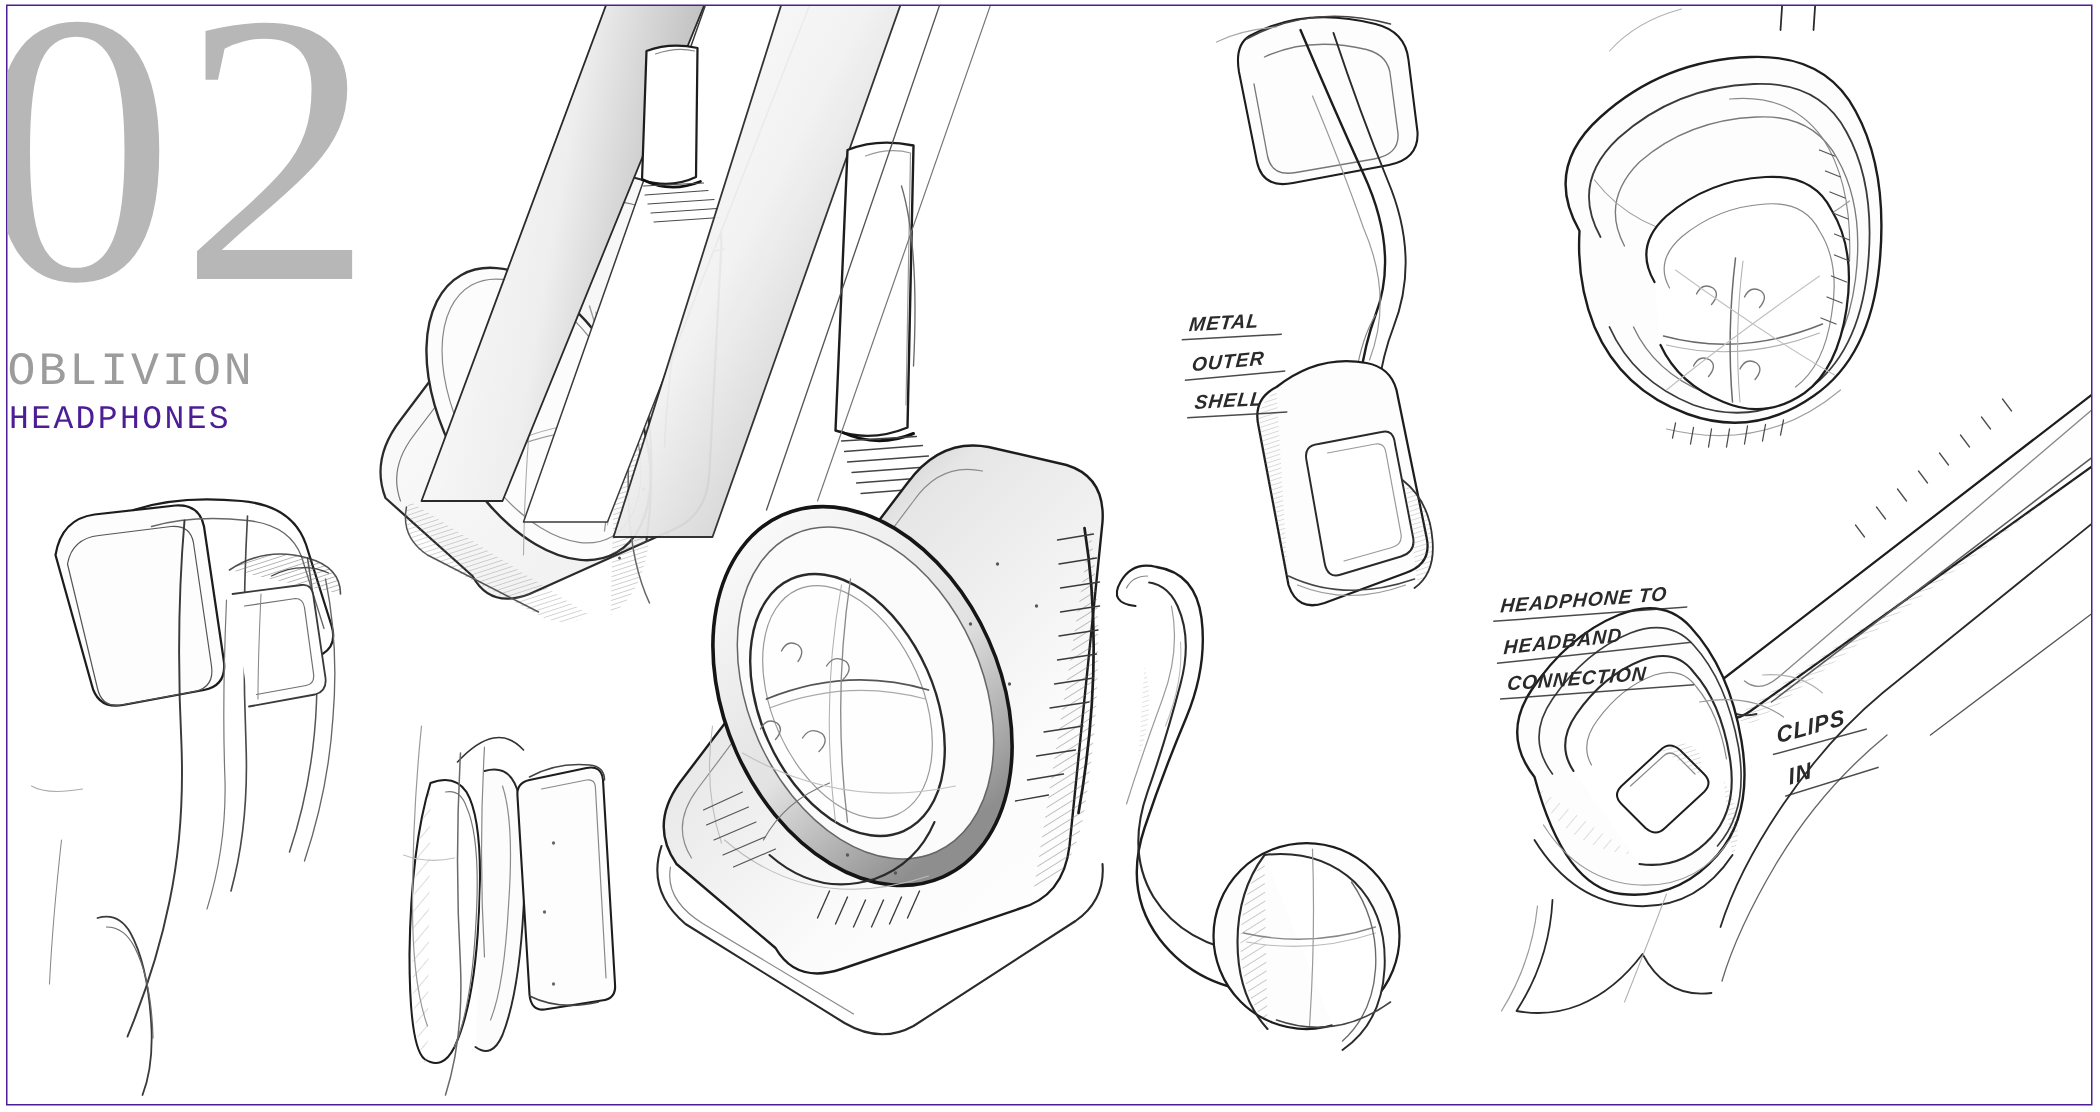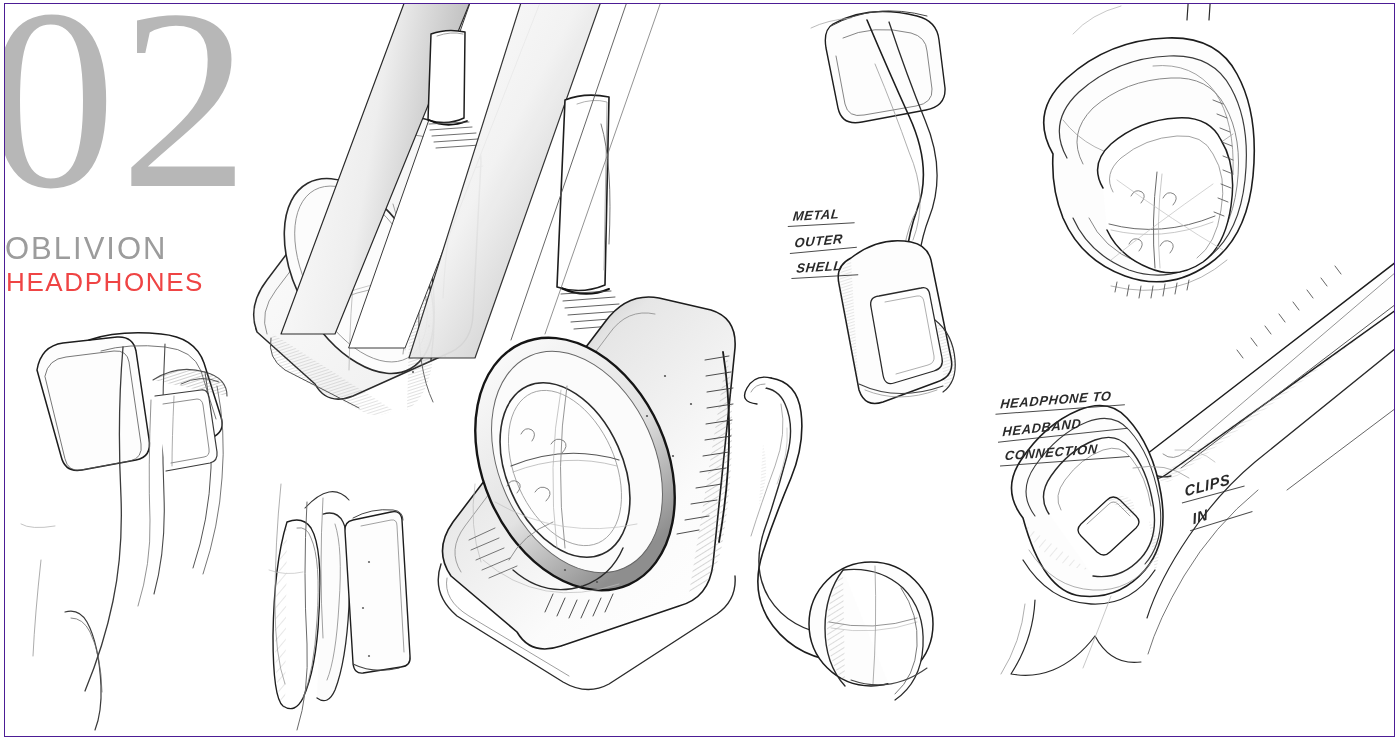--- a/index.html
+++ b/index.html
@@ -2,24 +2,24 @@
 <html><head>
 <meta charset="utf-8">
 <style>
   html,body{margin:0;padding:0;background:#ffffff;}
   body{font-family:"Liberation Sans",sans-serif;}
   #page{position:relative;width:1400px;height:741px;background:#ffffff;overflow:hidden;}
   #frame{position:absolute;left:4px;top:3px;width:1391px;height:734px;border:1px solid #4c1d95;box-sizing:border-box;background:#fff;}
   #sheet{position:absolute;inset:0;overflow:hidden;}
   svg{display:block;}
   #art{position:absolute;left:0;top:0;}
-  .hdr{position:absolute;pointer-events:none;}
+  .hdr{position:absolute;pointer-events:none;font-family:Liberation Mono, monospace;}
   #bignum{left:-18px;top:-34px;font-size:258px;font-weight:400;letter-spacing:4px;color:#b7b7b7;line-height:1;font-family:"Liberation Serif",serif;}
   #brand{left:0px;top:229px;font-size:31px;letter-spacing:2.0px;color:#9c9c9c;line-height:1;}
-  #sub{left:1px;top:265px;font-size:26px;letter-spacing:1.6px;color:#ef4444;line-height:1;}
+  #sub{left:1px;top:265px;font-size:22px;letter-spacing:1.6px;color:#4c1d95;line-height:1;}
   .note{position:absolute;color:#2a2a2a;font-family:"Liberation Sans",sans-serif;}
   .hw{font-style:italic;font-weight:700;letter-spacing:0.6px;transform-origin:left center;}
 </style>
 </head>
 <body>
 
 <div id="page">
   <div id="frame">
     <div id="sheet">
 

